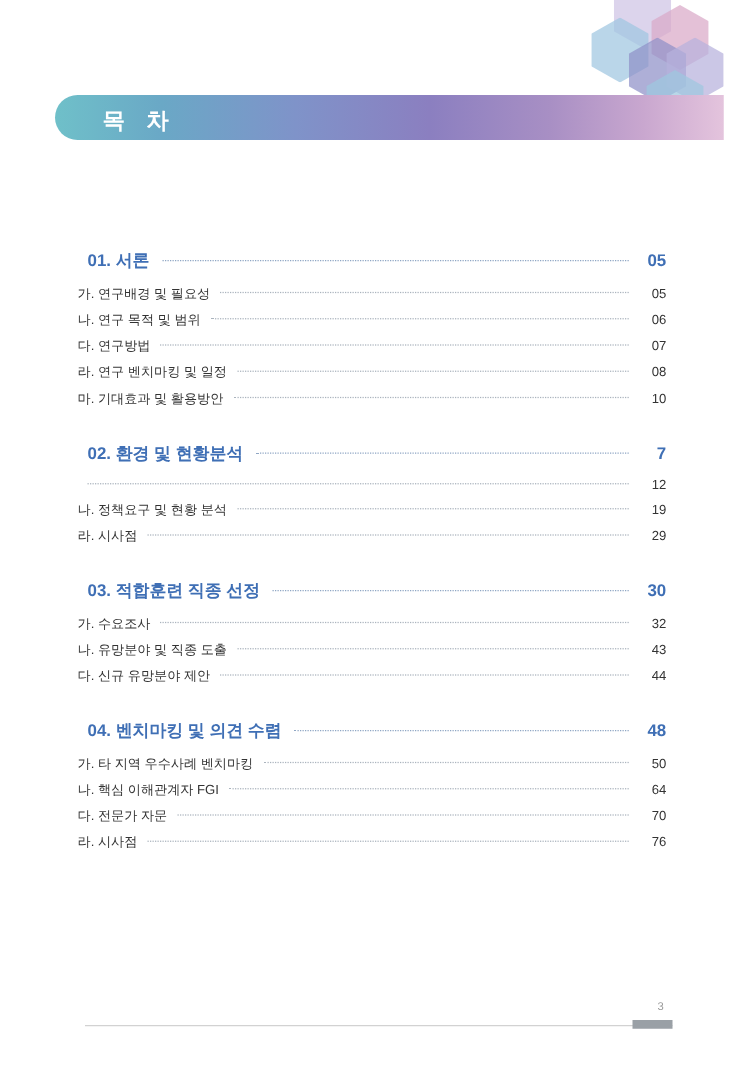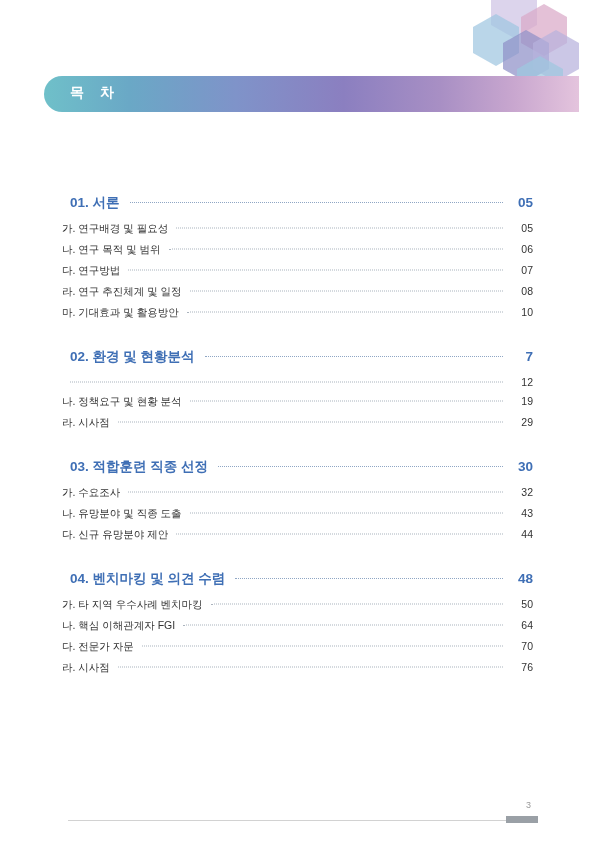--- a/index.html
+++ b/index.html
@@ -49,33 +49,33 @@
         #6fc0c9 0%,
         #6aa8c6 16%,
         #7f93c9 36%,
         #8b7fc0 56%,
         #a88fc4 74%,
         #c9a7cf 88%,
         #e4c4dd 100%);
   }
   .title-text {
     position: absolute;
-    left: 26px;
+    left: 38px;
     top: 8px;
-    font-size: 14px;
+    font-size: 18px;
     font-weight: bold;
     letter-spacing: 6px;
     color: #ffffff;
   }
 
   
   .toc {
     position: absolute;
     left: 0;
-    top: 194px;
+    top: 200px;
     width: 603px;
   }
   .chapter {
     margin-bottom: 28px;
   }
   .chapter-row {
     display: flex;
     align-items: baseline;
     padding: 0 70px 0 70px;
   }
@@ -184,21 +184,21 @@
           <span class="sub-title">나. 연구 목적 및 범위</span>
           <span class="sub-dots"></span>
           <span class="sub-page">06</span>
         </div>
         <div class="sub-row">
           <span class="sub-title">다. 연구방법</span>
           <span class="sub-dots"></span>
           <span class="sub-page">07</span>
         </div>
         <div class="sub-row">
-          <span class="sub-title">라. 연구 추진체계 및 일정</span>
+          <span class="sub-title">라. 연구 벤치마킹 및 일정</span>
           <span class="sub-dots"></span>
           <span class="sub-page">08</span>
         </div>
         <div class="sub-row">
           <span class="sub-title">마. 기대효과 및 활용방안</span>
           <span class="sub-dots"></span>
           <span class="sub-page">10</span>
         </div>
       </div>
     </div>

